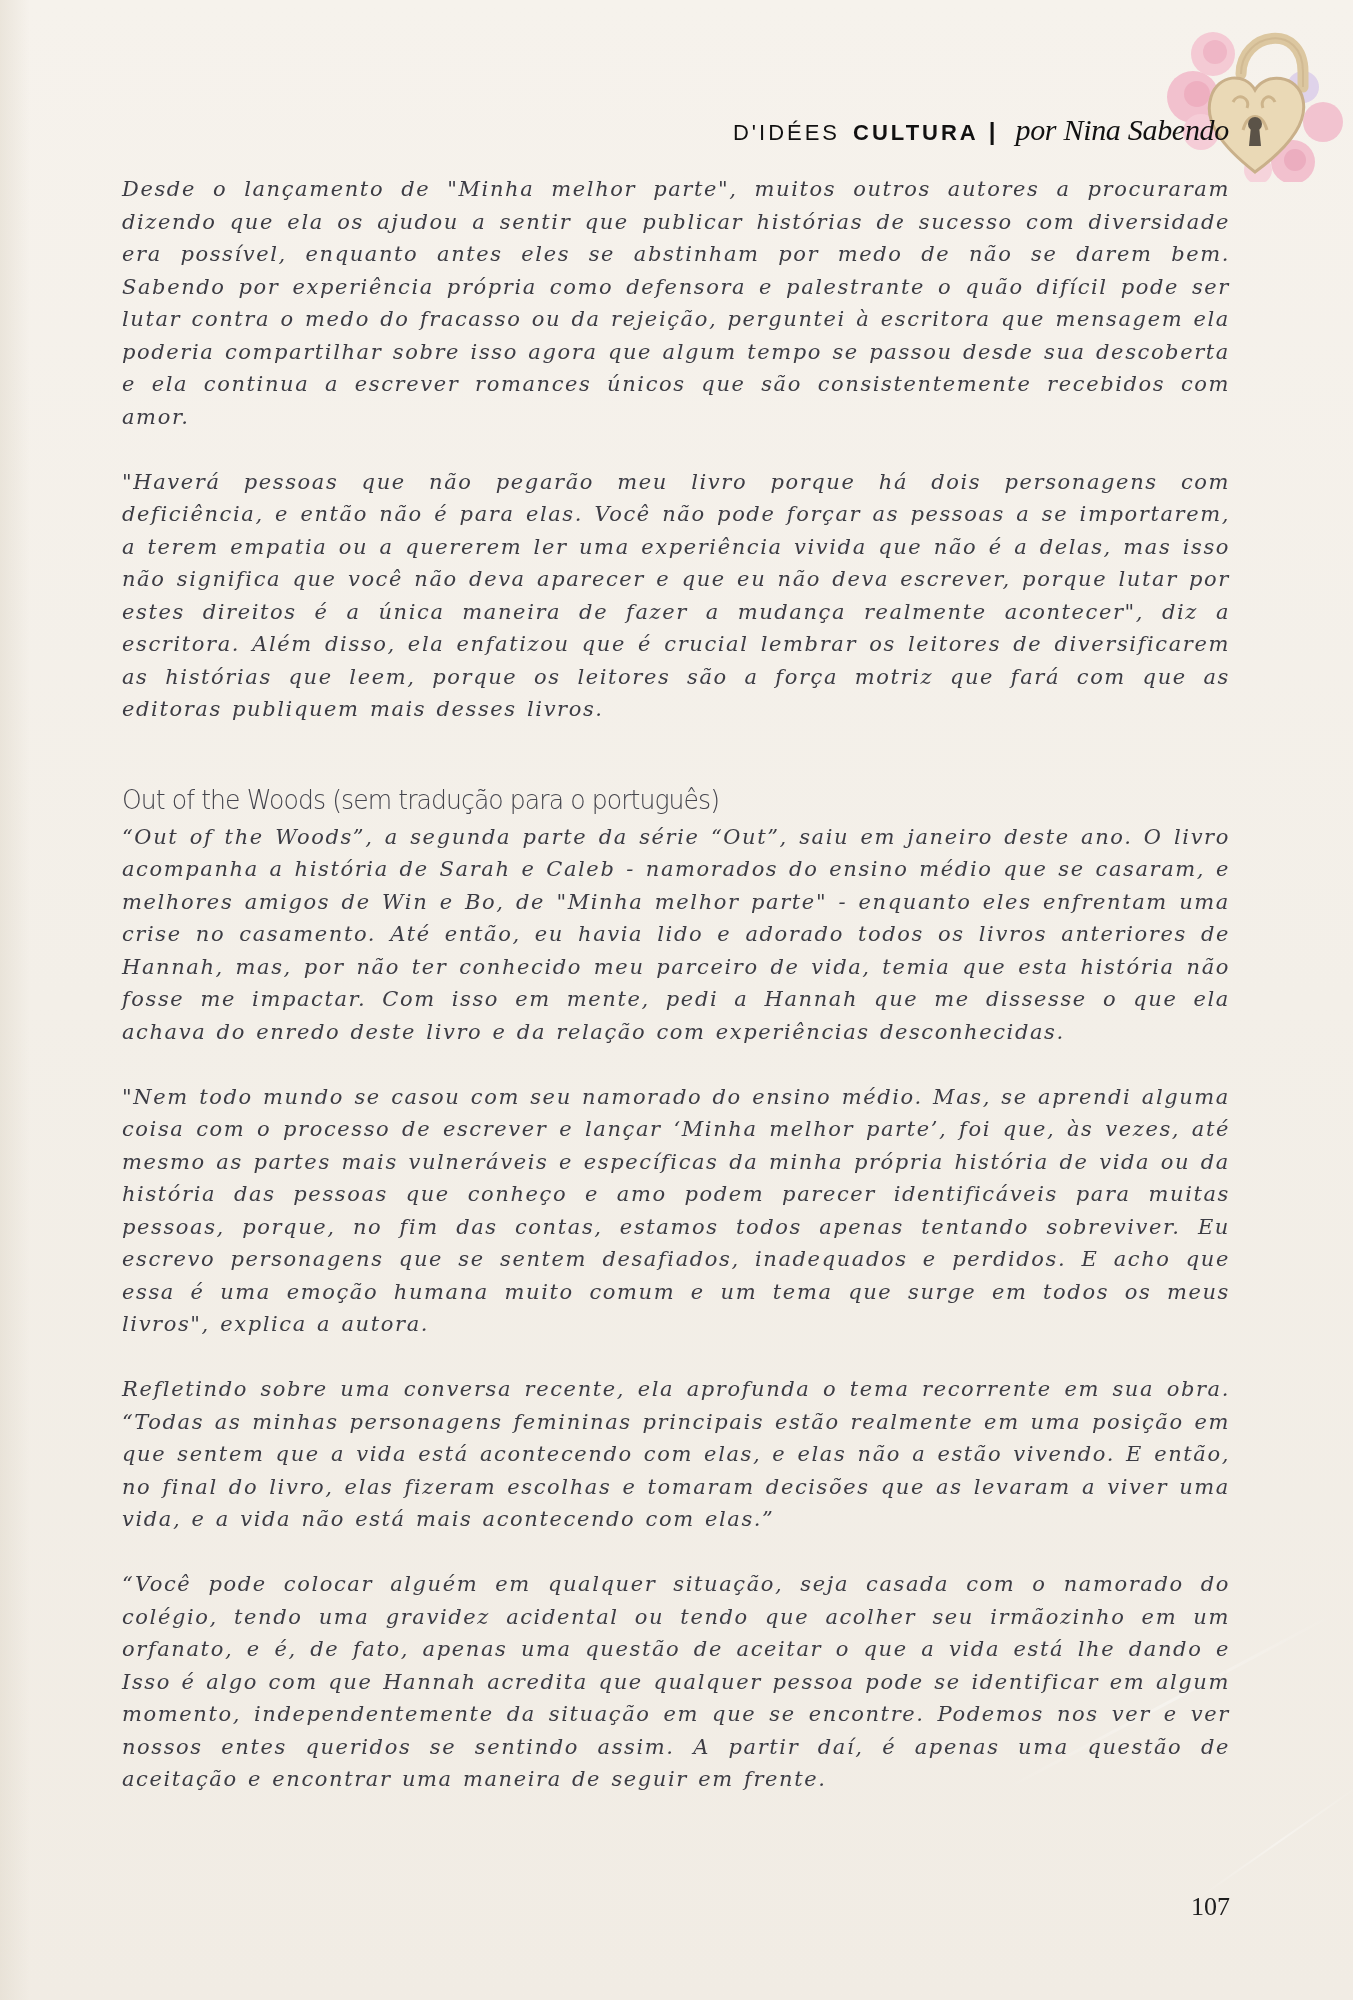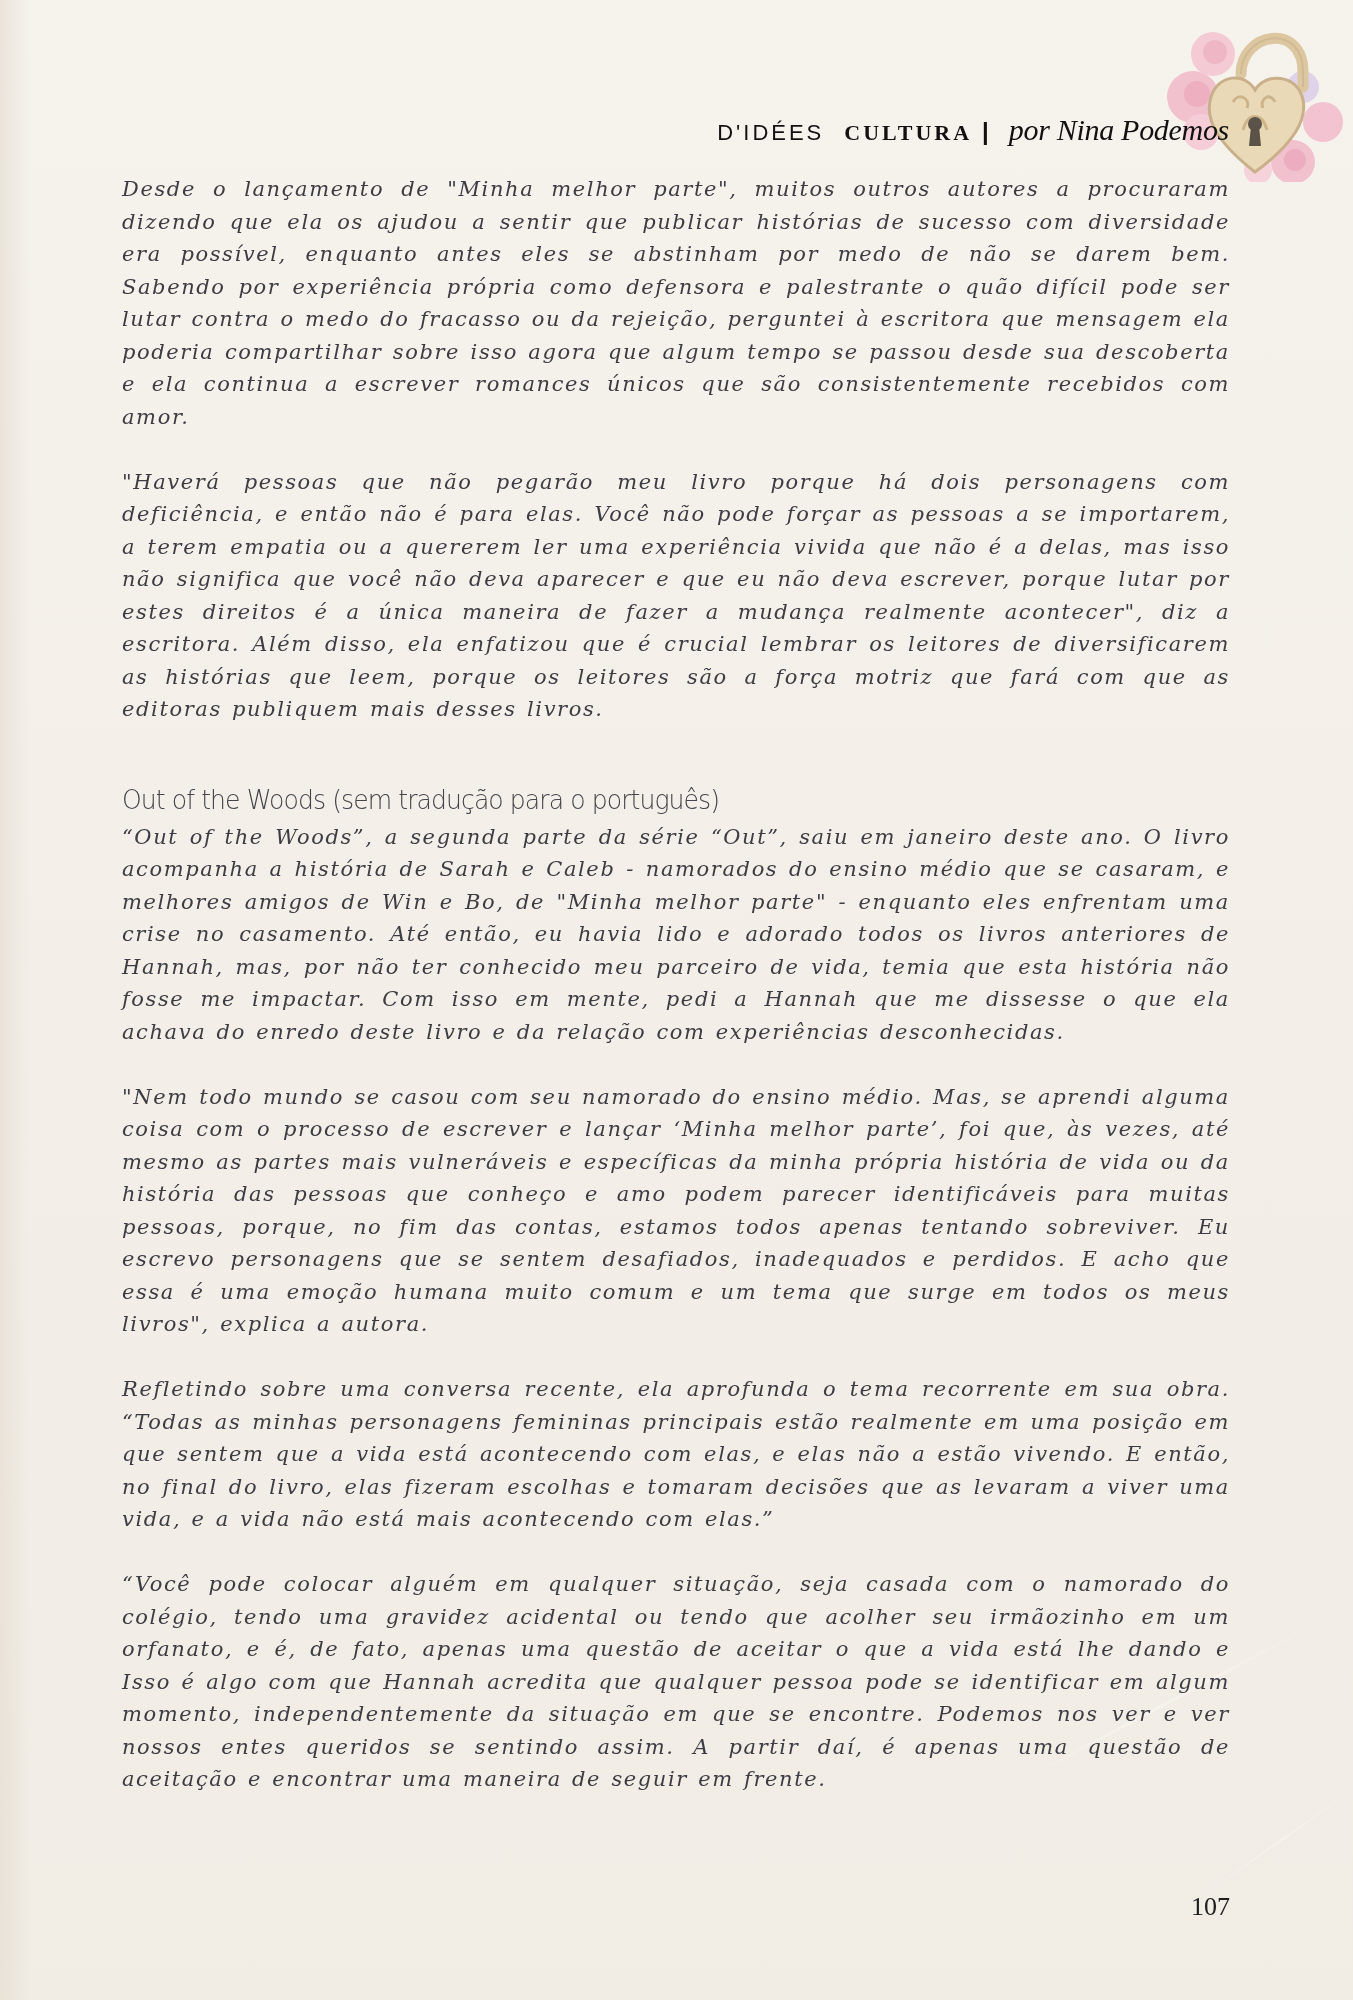--- a/index.html
+++ b/index.html
@@ -33,26 +33,26 @@
       white-space: nowrap;
     }
     .hdr-brand {
       font-family: "Liberation Sans", sans-serif;
       font-size: 22px;
       letter-spacing: 3px;
       color: #111;
       font-weight: 400;
     }
     .hdr-section {
-      font-family: Liberation Serif, serif;
+      font-family: Liberation Sans, sans-serif;
       font-size: 22px;
       letter-spacing: 3px;
       font-weight: 700;
       color: #111;
-      margin-left: 20px;
+      margin-left: 13px;
     }
     .hdr-sep {
       font-family: "Liberation Sans", sans-serif;
       font-size: 24px;
       font-weight: 700;
       color: #111;
       margin-left: 10px;
       margin-right: 20px;
     }
     .hdr-author {
@@ -150,21 +150,21 @@
 
       <circle cx="92" cy="112" r="7" fill="#5b5348"></circle>
       <path d="M88 114 L 86 134 L 98 134 L 96 114 Z" fill="#5b5348"></path>
     </svg>
   </div>
 
   <div class="header">
     <span class="hdr-brand">D'IDÉES</span>
     <span class="hdr-section">CULTURA</span>
     <span class="hdr-sep">|</span>
-    <span class="hdr-author">por Nina Podemos</span>
+    <span class="hdr-author">por Nina Sabendo</span>
   </div>
 
   <div class="content">
     <p class="para">Desde o lançamento de "Minha melhor parte", muitos outros autores a procuraram dizendo que ela os ajudou a sentir que publicar histórias de sucesso com diversidade era possível, enquanto antes eles se abstinham por medo de não se darem bem. Sabendo por experiência própria como defensora e palestrante o quão difícil pode ser lutar contra o medo do fracasso ou da rejeição, perguntei à escritora que mensagem ela poderia compartilhar sobre isso agora que algum tempo se passou desde sua descoberta e ela continua a escrever romances únicos que são consistentemente recebidos com amor.</p>
     <p class="para">"Haverá pessoas que não pegarão meu livro porque há dois personagens com deficiência, e então não é para elas. Você não pode forçar as pessoas a se importarem, a terem empatia ou a quererem ler uma experiência vivida que não é a delas, mas isso não significa que você não deva aparecer e que eu não deva escrever, porque lutar por estes direitos é a única maneira de fazer a mudança realmente acontecer", diz a escritora. Além disso, ela enfatizou que é crucial lembrar os leitores de diversificarem as histórias que leem, porque os leitores são a força motriz que fará com que as editoras publiquem mais desses livros.</p>
 
     <h2 class="section-title">Out of the Woods (sem tradução para o português)</h2>
 
     <p class="para">“Out of the Woods”, a segunda parte da série “Out”, saiu em janeiro deste ano. O livro acompanha a história de Sarah e Caleb - namorados do ensino médio que se casaram, e melhores amigos de Win e Bo, de "Minha melhor parte" - enquanto eles enfrentam uma crise no casamento. Até então, eu havia lido e adorado todos os livros anteriores de Hannah, mas, por não ter conhecido meu parceiro de vida, temia que esta história não fosse me impactar. Com isso em mente, pedi a Hannah que me dissesse o que ela achava do enredo deste livro e da relação com experiências desconhecidas.</p>
     <p class="para">"Nem todo mundo se casou com seu namorado do ensino médio. Mas, se aprendi alguma coisa com o processo de escrever e lançar ‘Minha melhor parte’, foi que, às vezes, até mesmo as partes mais vulneráveis e específicas da minha própria história de vida ou da história das pessoas que conheço e amo podem parecer identificáveis para muitas pessoas, porque, no fim das contas, estamos todos apenas tentando sobreviver. Eu escrevo personagens que se sentem desafiados, inadequados e perdidos. E acho que essa é uma emoção humana muito comum e um tema que surge em todos os meus livros", explica a autora.</p>

